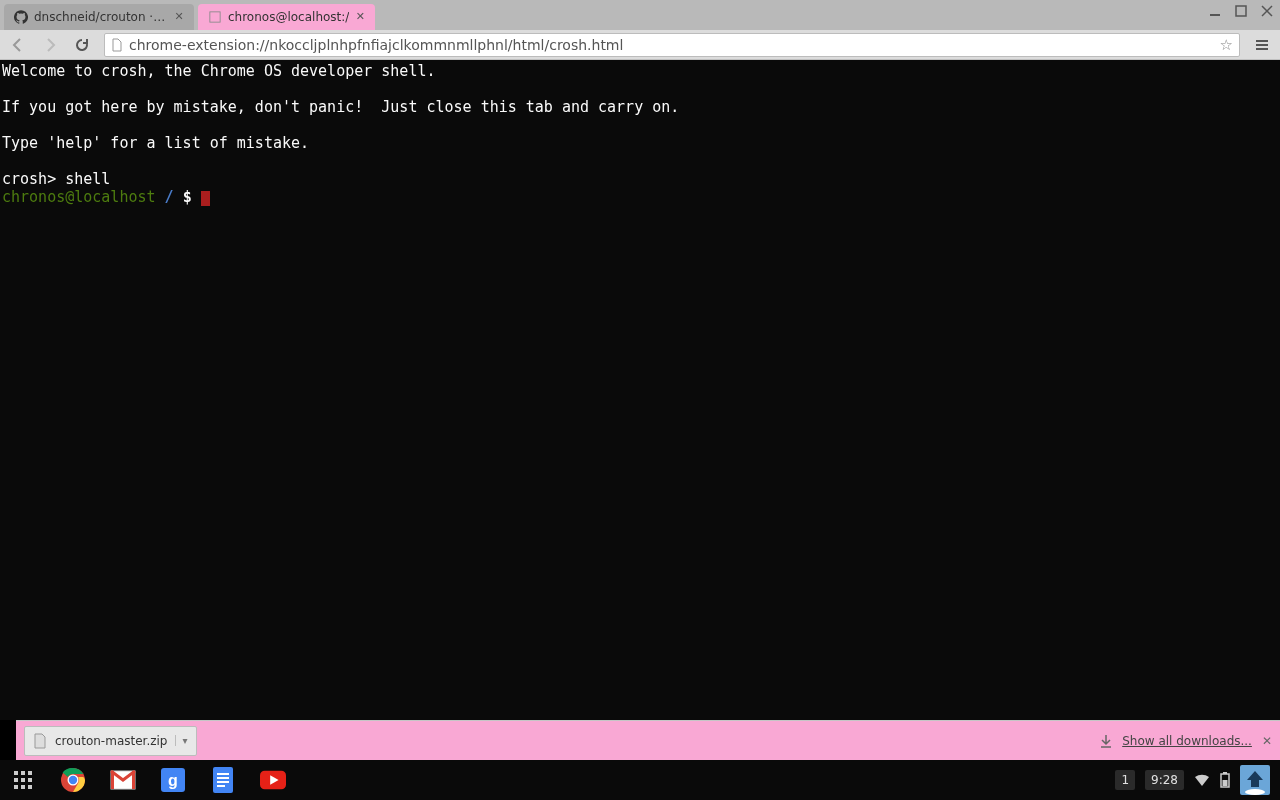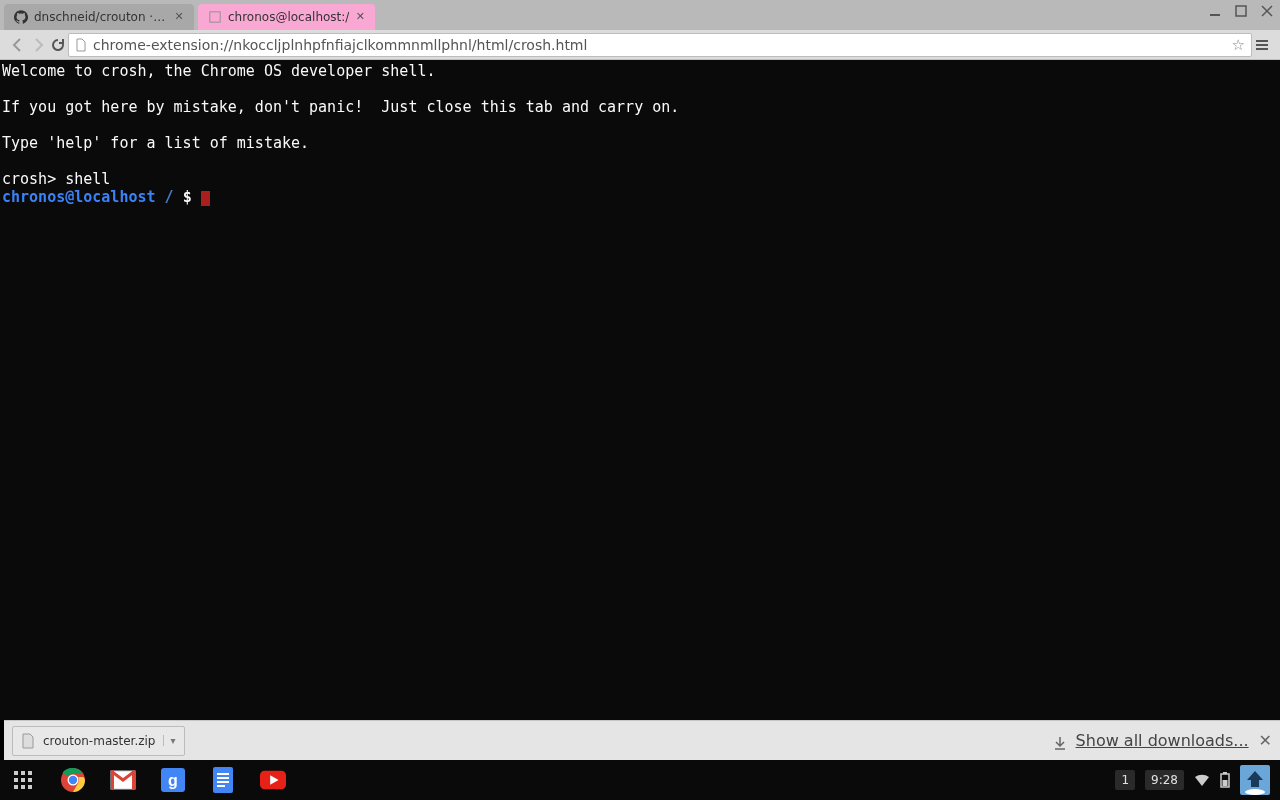--- a/index.html
+++ b/index.html
@@ -10,41 +10,41 @@
 .tab { height: 26px; margin-left: 4px; padding: 0 10px; display: flex; align-items: center; font-size: 12px; color: #333; border-radius: 4px 4px 0 0; gap: 6px; max-width: 190px; }
 .tab.inactive { background: #a8a8a8; }
 .tab.active   { background: #f9a8d4; }
 .tab .favicon { width: 14px; height: 14px; display: inline-flex; align-items: center; justify-content: center; }
 .tab .title { white-space: nowrap; overflow: hidden; text-overflow: ellipsis; flex: 1; }
 .tab .close { width: 10px; height: 10px; font-size: 11px; color: #555; text-align: center; line-height: 10px; }
 .win-controls { position: absolute; right: 6px; top: 4px; display: flex; gap: 12px; }
 .win-controls span { width: 14px; height: 14px; display: inline-flex; align-items: center; justify-content: center; color: #444; font-size: 14px; }
 
 
-.toolbar { height: 30px; background: #dcdcdc; display: flex; align-items: center; padding: 0 8px; gap: 0; border-bottom: 1px solid #c0c0c0; }
+.toolbar { height: 30px; background: #dcdcdc; display: flex; align-items: center; padding: 0 8px; gap: 12px; border-bottom: 1px solid #c0c0c0; }
 .nav-btn { width: 20px; height: 20px; display: flex; align-items: center; justify-content: center; color: #888; }
 .nav-btn.enabled { color: #555; }
 .omnibox { flex: 1; height: 24px; background: #fff; border: 1px solid #bcbcbc; border-radius: 2px; display: flex; align-items: center; padding: 0 6px; gap: 6px; font-size: 14px; color: #555; }
 .omnibox .url { flex: 1; white-space: nowrap; overflow: hidden; }
 .star { color: #888; font-size: 15px; }
 .menu-btn { width: 20px; height: 20px; display: flex; align-items: center; justify-content: center; color: #555; }
 
 
 .terminal-wrap { position: absolute; left: 0; right: 0; top: 60px; bottom: 80px; background: #0a0a0a; }
 .terminal { font-family: "DejaVu Sans Mono", "Liberation Mono", monospace; font-size: 15px; line-height: 18px; color: #fafafa; padding: 2px 2px; white-space: pre; }
-.term-green { color: #3b82f6; font-weight: bold; }
+.term-green { color: #4d7c0f; font-weight: normal; }
 .term-blue  { color: #4a7cc9; font-weight: bold; }
 .term-prompt{ color: #fafafa; font-weight: bold; }
 .cursor { display: inline-block; width: 9px; height: 15px; background: #aa1e1e; vertical-align: text-bottom; }
 
 
-.download-bar { position: absolute; left: 4px; right: 0; bottom: 40px; height: 40px; background: #e5e5e5; border-top: 1px solid #c5c5c5; display: flex; align-items: center; padding: 0 8px; }
+.download-bar { position: absolute; left: 16px; right: 0; bottom: 40px; height: 40px; background: #f9a8d4; border-top: 1px solid #c5c5c5; display: flex; align-items: center; padding: 0 8px; }
 .dl-item { height: 30px; background: #e8e8e8; border: 1px solid #bcbcbc; border-radius: 2px; display: flex; align-items: center; padding: 0 8px; gap: 8px; font-size: 12px; color: #333; }
 .dl-item .chev { border-left: 1px solid #bcbcbc; padding-left: 6px; color: #777; font-size: 10px; }
-.dl-right { margin-left: auto; display: flex; align-items: flex-end; gap: 10px; font-size: 16px; color: #444; }
+.dl-right { margin-left: auto; display: flex; align-items: center; gap: 10px; font-size: 12px; color: #444; }
 .dl-right .link { text-decoration: underline; }
 .dl-right .x { color: #666; }
 
 
 .shelf { position: absolute; left: 0; right: 0; bottom: 0; height: 40px; background: #0a0a0a; display: flex; align-items: center; padding: 0 10px; }
 .shelf-left { display: flex; align-items: center; gap: 24px; }
 .app-icon { width: 26px; height: 26px; display: flex; align-items: center; justify-content: center; }
 .shelf-right { margin-left: auto; display: flex; align-items: center; gap: 10px; }
 .status-box { background: #2a2a2a; color: #e0e0e0; font-size: 12px; padding: 3px 6px; border-radius: 2px; }
 .status-icon { color: #d0d0d0; font-size: 14px; }

